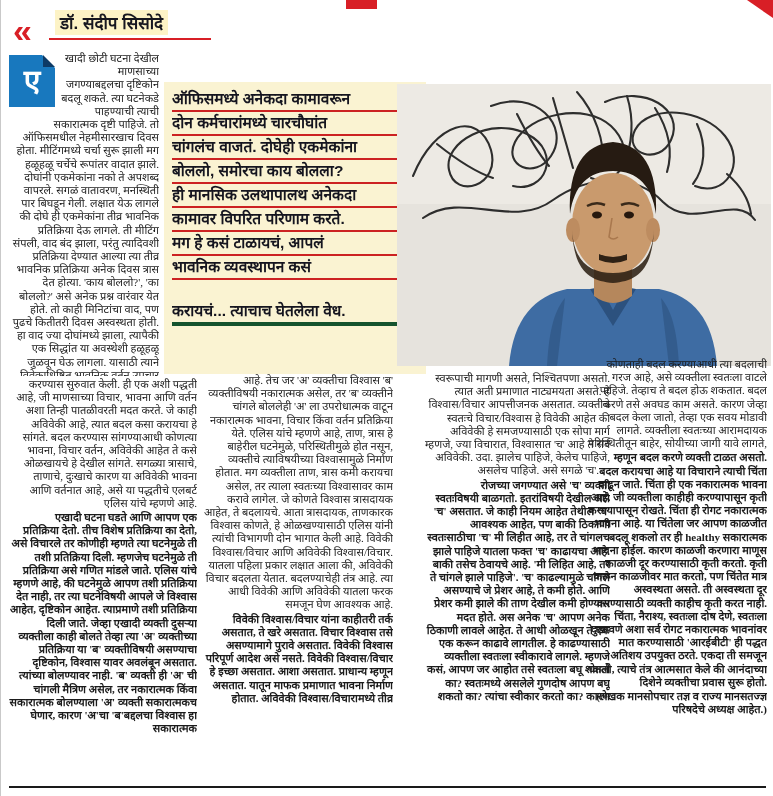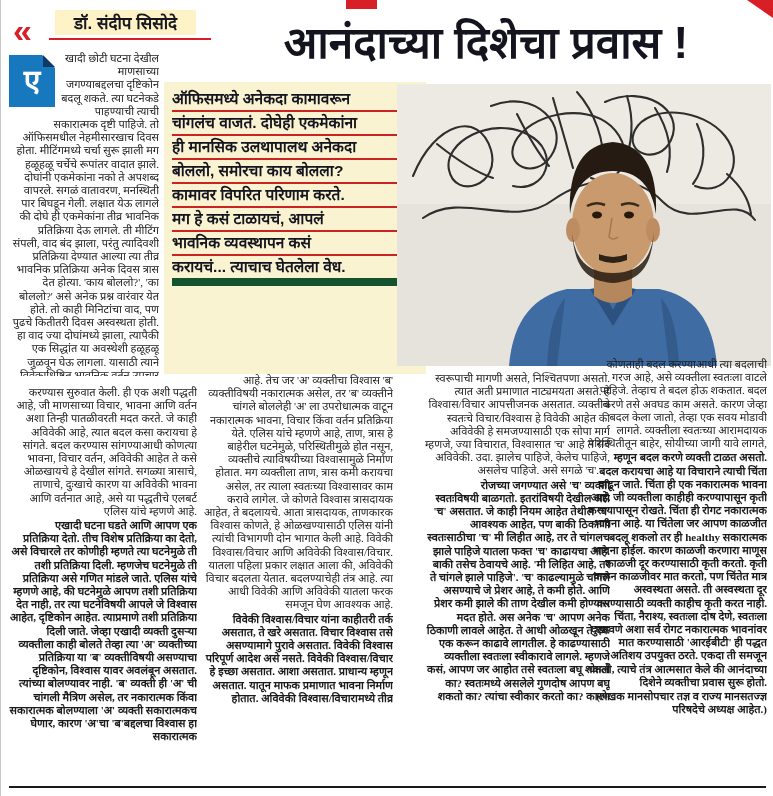--- a/index.html
+++ b/index.html
@@ -17,21 +17,21 @@
   
   .author-wrap { position:absolute; left:10px; top:8px; width:260px; height:40px; }
   .author-arrow {
     position:absolute; left:2px; top:10px; color:#d81f26;
     font-family:"Liberation Sans", sans-serif; font-weight:bold;
     font-size:34px; line-height:24px; letter-spacing:-4px;
   }
   .author-line { position:absolute; left:38px; top:30px; width:162px; height:2px; background:#d81f26; }
   .author-name {
     position:absolute; left:44px; top:2px; font-family:"Liberation Sans", sans-serif;
-    font-weight:bold; font-size:17px; color:#17171f; background:#fdf3c6; padding:1px 19px;
+    font-weight:bold; font-size:17px; color:#17171f; background:#fdf3c6; padding:1px 5px;
     white-space:nowrap;
   }
   
   .headline {
     position:absolute; left:200px; top:10px; width:570px; height:70px;
     font-family:"Liberation Sans", sans-serif; font-weight:bold;
     font-size:44px; line-height:66px; color:#14141e; text-align:center; white-space:nowrap;
   }
   
   .col {
@@ -62,26 +62,26 @@
     position:absolute; left:163px; top:82px; width:262px; height:292px;
     background:#faf3d2; padding:6px 8px 4px 8px;
     font-family:"Liberation Sans", sans-serif; font-weight:bold;
     font-size:15.5px; color:#15151f; overflow:hidden;
   }
   .highlight-box .hl-line {
     display:block; line-height:21px; padding-bottom:1px;
     border-bottom:2px solid #cc2222; margin-bottom:0;
     white-space:nowrap; overflow:hidden;
   }
-  .highlight-box .hl-line.thick { border-bottom:8px solid #14532d; }
+  .highlight-box .hl-line.thick { border-bottom:4px solid #14532d;margin-top:20px; }
   
   .photo { position:absolute; left:396px; top:84px; width:374px; height:282px; }
   .photo svg { display:block; width:100%; height:100%; }
   
-  .col1-bottom { left:8px;   top:386px; width:188px; height:404px; }
+  .col1-bottom { left:8px;   top:378px; width:188px; height:404px; }
   .col2-body   { left:203px; top:374px; width:189px; height:408px; }
   .col3-body   { left:416px; top:372px; width:185px; height:410px;margin-left:8px; }
   .col4-body   { left:587px; top:358px; width:179px; height:410px; }
   .footnote {
     font-weight:bold; text-align:center; margin-top:2px;
     font-family:"Liberation Serif", serif;
   }
   .bottom-rule { position:absolute; left:8px; top:786px; width:757px; height:2px; background:#1a1a1a; }
 </style>
 </head>
@@ -91,36 +91,36 @@
 
   <div class="top-dash"></div>
   <div class="corner-mark"></div>
 
   <div class="author-wrap">
     <span class="author-arrow">«</span>
     <span class="author-line"></span>
     <span class="author-name">डॉ. संदीप सिसोदे</span>
   </div>
 
-  <div class="headline">आनंदाच्या दिशेचा प्रवास !</div>
 
   <div class="col col1-top">
     <span class="dropcap">
       <span class="fold"></span>
       <span class="fold2"></span>
       <span>ए</span>
     </span>
     <p>खादी छोटी घटना देखील माणसाच्या जगण्याबद्दलचा दृष्टिकोन बदलू शकते. त्या घटनेकडे पाहण्याची त्याची सकारात्मक दृष्टी पाहिजे. तो ऑफिसमधील नेहमीसारखाच दिवस होता. मीटिंगमध्ये चर्चा सुरू झाली मग हळूहळू चर्चेचे रूपांतर वादात झाले. दोघांनी एकमेकांना नको ते अपशब्द वापरले. सगळं वातावरण, मनस्थिती पार बिघडून गेली. लक्षात येऊ लागले की दोघे ही एकमेकांना तीव्र भावनिक प्रतिक्रिया देऊ लागले. ती मीटिंग संपली, वाद बंद झाला, परंतु त्यादिवशी प्रतिक्रिया देण्यात आल्या त्या तीव्र भावनिक प्रतिक्रिया अनेक दिवस त्रास देत होत्या. 'काय बोललो?', 'का बोललो?' असे अनेक प्रश्न वारंवार येत होते. तो काही मिनिटांचा वाद, पण पुढचे कितीतरी दिवस अस्वस्थता होती. हा वाद ज्या दोघांमध्ये झाला, त्यापैकी एक सिद्धांत या अवस्थेशी हळूहळू जुळवून घेऊ लागला. यासाठी त्याने विवेकाधिष्ठित भावनिक वर्तन उपचार पद्धतीचा (आरईबीटी) वापर</p>
   </div>
 
   <div class="highlight-box">
     <span class="hl-line">ऑफिसमध्ये अनेकदा कामावरून</span>
+    <span class="hl-line">दोन कर्मचारांमध्ये चारचौघांत</span>
     <span class="hl-line">चांगलंच वाजतं. दोघेही एकमेकांना</span>
+    <span class="hl-line">बोललो, समोरचा काय बोलला?</span>
     <span class="hl-line">ही मानसिक उलथापालथ अनेकदा</span>
-    <span class="hl-line">बोललो, समोरचा काय बोलला?</span>
     <span class="hl-line">कामावर विपरित परिणाम करते.</span>
     <span class="hl-line">मग हे कसं टाळायचं, आपलं</span>
     <span class="hl-line">भावनिक व्यवस्थापन कसं</span>
     <span class="hl-line thick">करायचं... त्याचाच घेतलेला वेध.</span>
   </div>
 
   <div class="photo">
     <svg viewBox="0 0 374 282" preserveAspectRatio="none">
       <rect width="374" height="282" fill="#e6e3dd"></rect>
       <rect x="0" y="0" width="374" height="120" fill="#edeae4"></rect>

